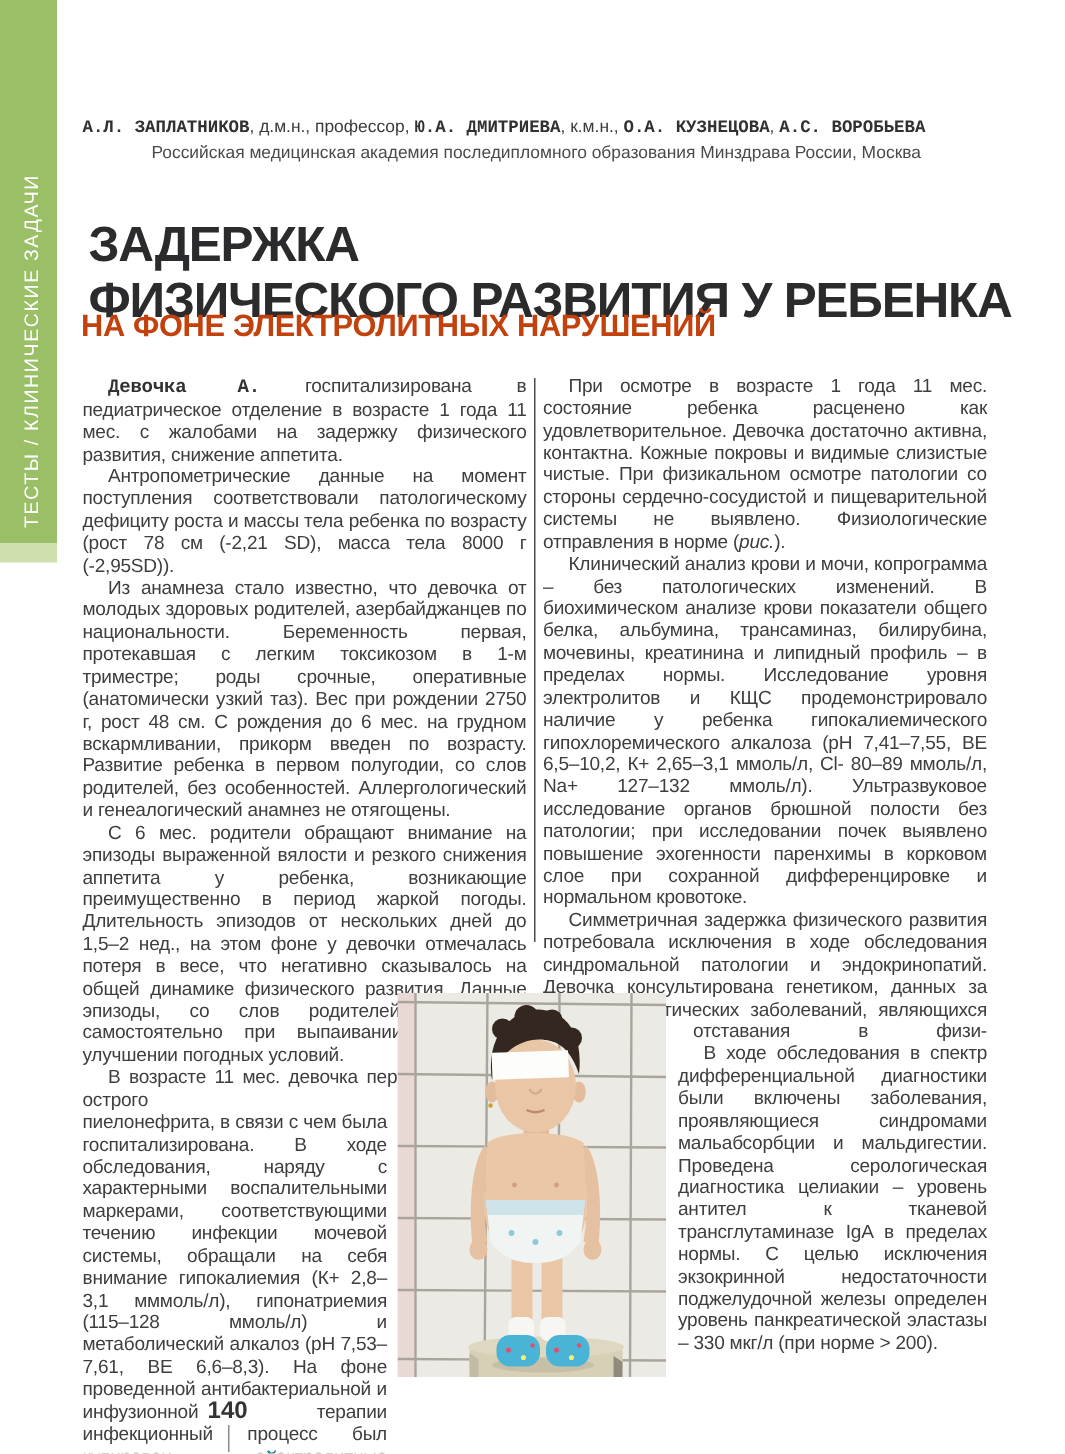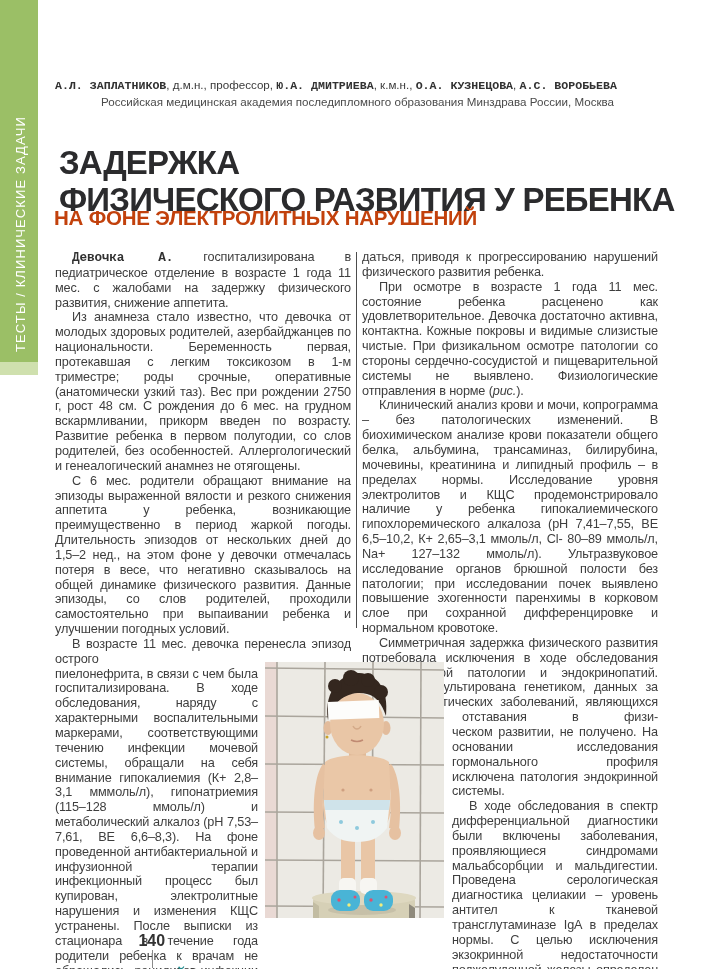--- a/index.html
+++ b/index.html
@@ -62,38 +62,37 @@
   <div class="affiliation">Российская медицинская академия последипломного образования Минздрава России, Москва</div>
 
   <h1 class="title"><span>ЗАДЕРЖКА</span><br><span>ФИЗИЧЕСКОГО РАЗВИТИЯ У РЕБЕНКА</span></h1>
   <h2 class="subtitle">НА ФОНЕ ЭЛЕКТРОЛИТНЫХ НАРУШЕНИЙ</h2>
 
   <div class="vdivider"></div>
 
   <section class="col col-left">
     <div>
         <p><span class="b">Девочка А.</span><span> госпитализирована в педиатрическое отделение в возрасте 1 года 11 мес. с жалобами на задержку физического развития, снижение аппетита.</span></p>
+        <p><span>Антропометрические данные на момент поступления соответствовали патологическому дефициту роста и массы тела ребенка по возрасту (рост 78 см (-2,21 SD), масса тела 8000 г (-2,95SD)).</span></p>
         <p><span>Из анамнеза стало известно, что девочка от молодых здоровых родителей, азербайджанцев по национальности. Беременность первая, протекавшая с легким токсикозом в 1-м триместре; роды срочные, оперативные (анатомически узкий таз). Вес при рождении 2750 г, рост 48 см. С рождения до 6 мес. на грудном вскармливании, прикорм введен по возрасту. Развитие ребенка в первом полугодии, со слов родителей, без особенностей. Аллергологический и генеалогический анамнез не отягощены.</span></p>
         <p><span>С 6 мес. родители обращают внимание на эпизоды выраженной вялости и резкого снижения аппетита у ребенка, возникающие преимущественно в период жаркой погоды. Длительность эпизодов от нескольких дней до 1,5–2 нед., на этом фоне у девочки отмечалась потеря в весе, что негативно сказывалось на общей динамике физического развития. Данные эпизоды, со слов родителей, проходили самостоятельно при выпаивании ребенка и улучшении погодных условий.</span></p>
         <p class="jlast"><span>В возрасте 11 мес. девочка перенесла эпизод острого</span></p>
       </div>
     <div class="narrow-left">
         <p class="noindent"><span>пиелонефрита, в связи с чем была госпитализирована. В ходе обследования, наряду с характерными воспалительными маркерами, соответствующими течению инфекции мочевой системы, обращали на себя внимание гипокалиемия (К+ 2,8–3,1 мммоль/л), гипонатриемия (115–128 ммоль/л) и метаболический алкалоз (рН 7,53–7,61, ВЕ 6,6–8,3). На фоне проведенной антибактериальной и инфузионной терапии инфекционный процесс был купирован, электролитные нарушения и изменения КЩС устранены. После выписки из стационара в течение года родители ребенка к врачам не обращались, рецидивов инфекции мочевой системы не отмечалось. Эпизоды вялости и снижения аппетита продолжали наблю-</span></p>
       </div>
   </section>
 
   <section class="col col-right">
     <div>
-        <p class="noindent"><span>даться, приводя к прогрессированию нарушений физического развития ребенка.</span></p>
         <p><span>При осмотре в возрасте 1 года 11 мес. состояние ребенка расценено как удовлетворительное. Девочка достаточно активна, контактна. Кожные покровы и видимые слизистые чистые. При физикальном осмотре патологии со стороны сердечно-сосудистой и пищеварительной системы не выявлено. Физиологические отправления в норме (</span><span class="i">рис.</span><span>).</span></p>
         <p><span>Клинический анализ крови и мочи, копрограмма – без патологических изменений. В биохимическом анализе крови показатели общего белка, альбумина, трансаминаз, билирубина, мочевины, креатинина и липидный профиль – в пределах нормы. Исследование уровня электролитов и КЩС продемонстрировало наличие у ребенка гипокалиемического гипохлоремического алкалоза (рН 7,41–7,55, ВЕ 6,5–10,2, К+ 2,65–3,1 ммоль/л, Cl- 80–89 ммоль/л, Na+ 127–132 ммоль/л). Ультразвуковое исследование органов брюшной полости без патологии; при исследовании почек выявлено повышение эхогенности паренхимы в корковом слое при сохранной дифференцировке и нормальном кровотоке.</span></p>
         <p class="jlast"><span>Симметричная задержка физического развития потребовала исключения в ходе обследования синдромальной патологии и эндокринопатий. Девочка консультирована генетиком, данных за наличие генетических заболеваний, являющихся причиной отставания в физи-</span></p>
       </div>
     <div class="narrow-right">
-        <p class="noindent"><span>ческом развитии, не получено. На основании исследования гормонального профиля исключена патология эндокринной системы.</span></p>
         <p><span>В ходе обследования в спектр дифференциальной диагностики были включены заболевания, проявляющиеся синдромами мальабсорбции и мальдигестии. Проведена серологическая диагностика целиакии – уровень антител к тканевой трансглутаминазе IgA в пределах нормы. С целью исключения экзокринной недостаточности поджелудочной железы определен уровень панкреатической эластазы – 330 мкг/л (при норме &gt; 200).</span></p>
       </div>
   </section>
 
   <figure class="photo">
     <svg width="179" height="256" viewBox="0 0 179 256" xmlns="http://www.w3.org/2000/svg">
 
       <g>
         <rect x="0" y="0" width="179" height="256" fill="#eceae4"></rect>
         <rect x="0" y="0" width="12" height="256" fill="#e9d9d4"></rect>

